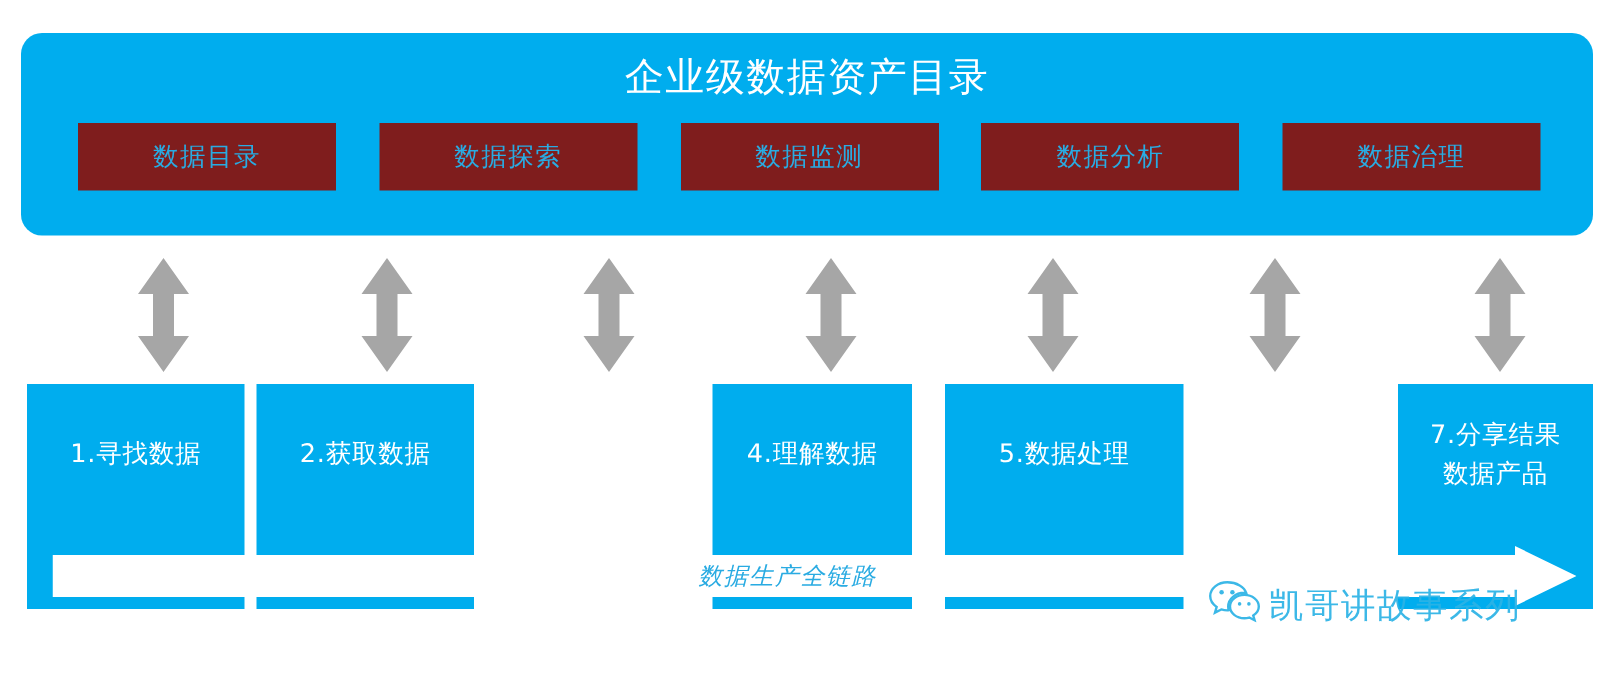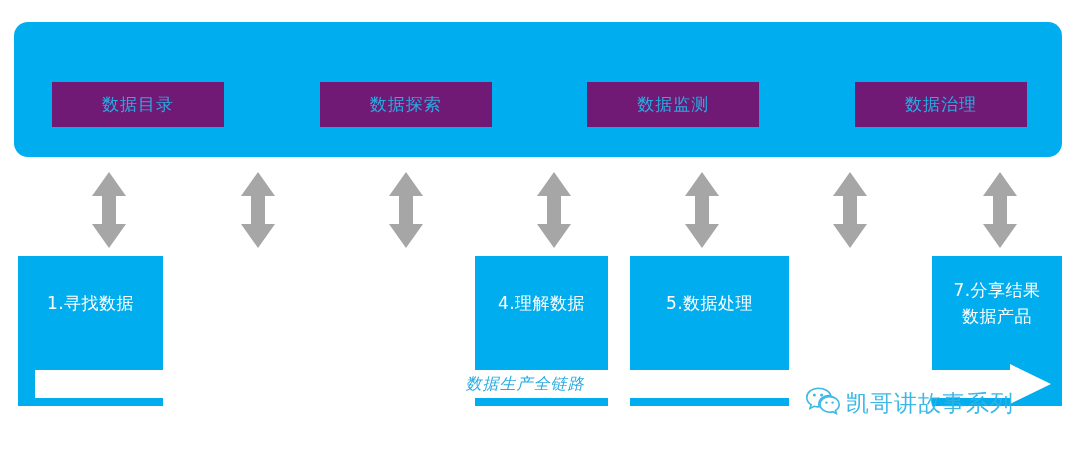--- a/index.html
+++ b/index.html
@@ -43,21 +43,21 @@
     position: absolute;
     left: 38px;
     top: 60px;
     width: 975px;
     height: 45px;
     display: flex;
     justify-content: space-between;
     align-items: stretch;
   }
   .module-chip {
-    background: #701a75;
+    background: #7f1d1d;
     width: 172px;
     height: 45px;
     display: flex;
     align-items: center;
     justify-content: center;
     color: #29abe2;
     font-size: 17px;
     letter-spacing: 1px;
     white-space: nowrap;
     box-sizing: border-box;
@@ -152,30 +152,34 @@
     font-size: 23px;
     letter-spacing: 1px;
     white-space: nowrap;
     font-weight: 500;
   }
 </style>
 </head>
 <body>
 
 <div id="platform-panel">
+  <div id="platform-title">企业级数据资产目录</div>
 
   <div id="module-row">
     <div class="module-chip">
       <span>数据目录</span>
     </div>
     <div class="module-chip">
       <span>数据探索</span>
     </div>
     <div class="module-chip">
       <span>数据监测</span>
+    </div>
+    <div class="module-chip">
+      <span>数据分析</span>
     </div>
     <div class="module-chip">
       <span>数据治理</span>
     </div>
   </div>
 </div>
 
 <div id="connector-row">
   <div class="connector-arrow" style="left:71px">
     <svg viewBox="0 0 40 80" width="40" height="80" aria-hidden="true">
@@ -210,20 +214,23 @@
   <div class="connector-arrow" style="left:962px">
     <svg viewBox="0 0 40 80" width="40" height="80" aria-hidden="true">
       <path d="M20 2 L37 26 L27 26 L27 54 L37 54 L20 78 L3 54 L13 54 L13 26 L3 26 Z" fill="#a6a6a6"></path>
     </svg>
   </div>
 </div>
 
 <div id="steps-row">
   <div class="step-box" style="left:0px;   width:145px">
     <div class="step-label">1.寻找数据</div>
+  </div>
+  <div class="step-box" style="left:153px; width:145px">
+    <div class="step-label">2.获取数据</div>
   </div>
   <div class="step-box" style="left:457px; width:133px">
     <div class="step-label">4.理解数据</div>
   </div>
   <div class="step-box" style="left:612px; width:159px">
     <div class="step-label">5.数据处理</div>
   </div>
   <div class="step-box two-line" style="left:914px; width:130px">
     <div class="step-label">7.分享结果
 数据产品</div>

